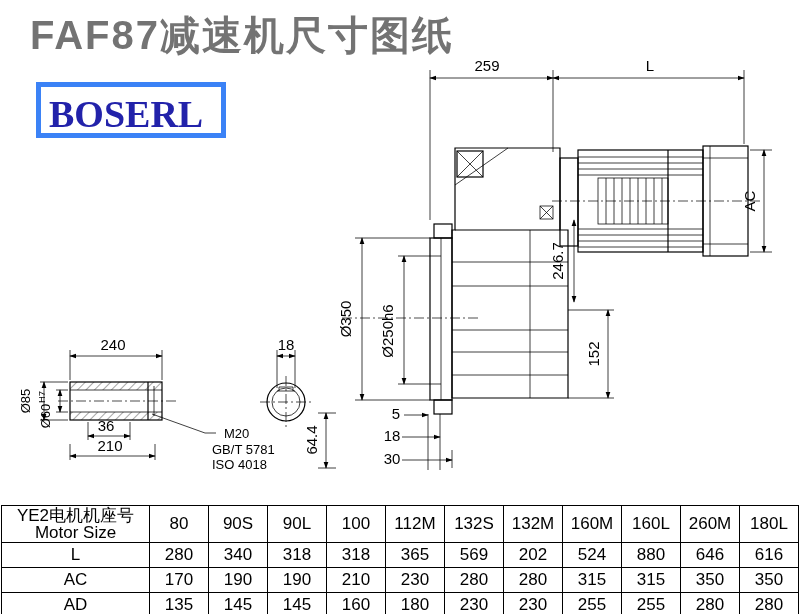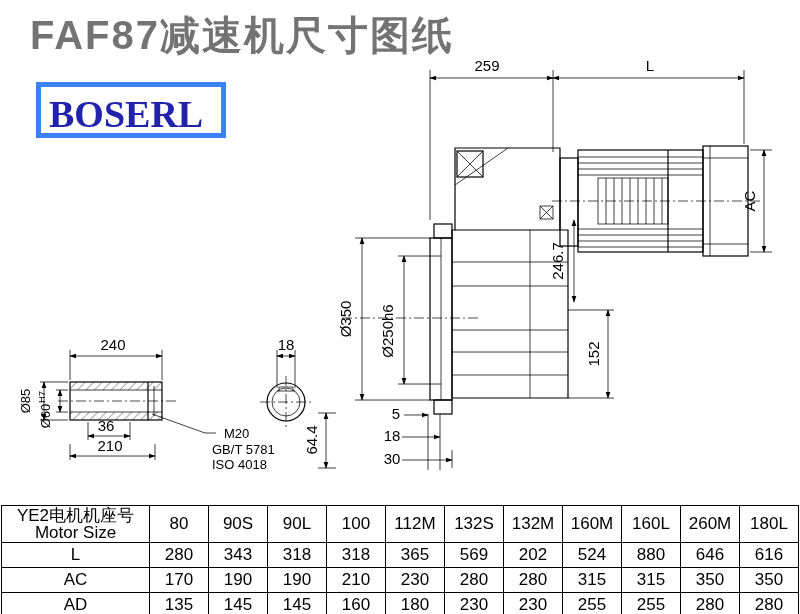--- a/index.html
+++ b/index.html
@@ -241,21 +241,21 @@
       <th>132S</th>
       <th>132M</th>
       <th>160M</th>
       <th>160L</th>
       <th>260M</th>
       <th>180L</th>
     </tr>
     <tr>
       <td>L</td>
       <td>280</td>
-      <td>343</td>
+      <td>340</td>
       <td>318</td>
       <td>318</td>
       <td>365</td>
       <td>569</td>
       <td>202</td>
       <td>524</td>
       <td>880</td>
       <td>646</td>
       <td>616</td>
     </tr>

